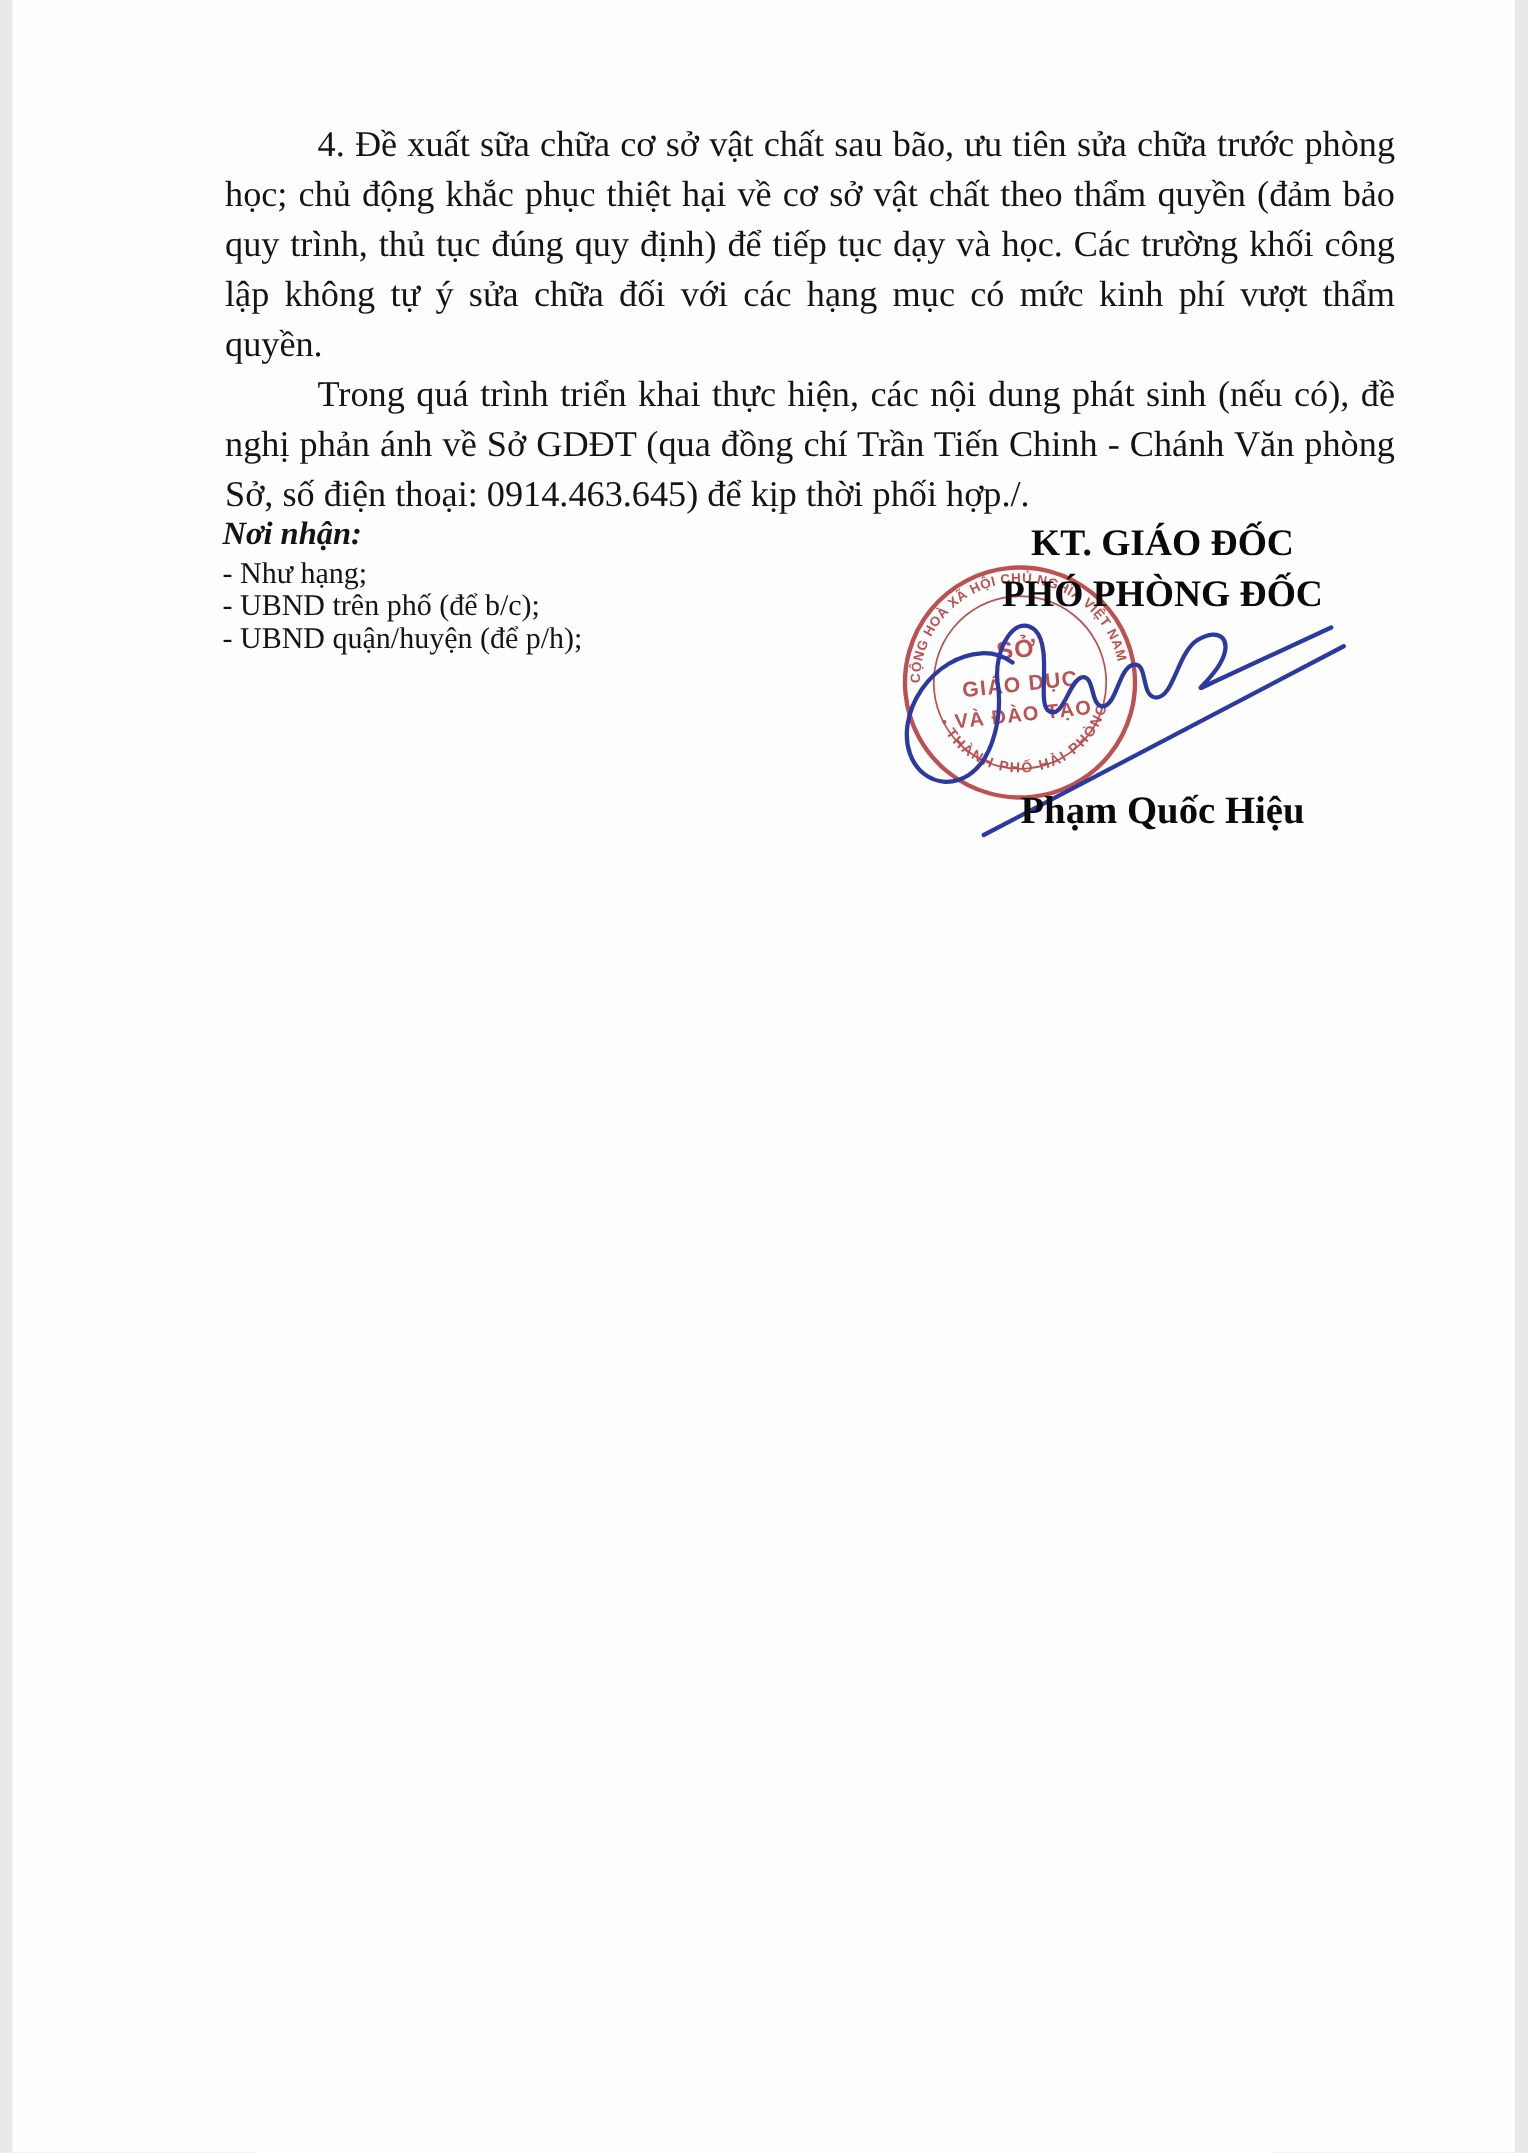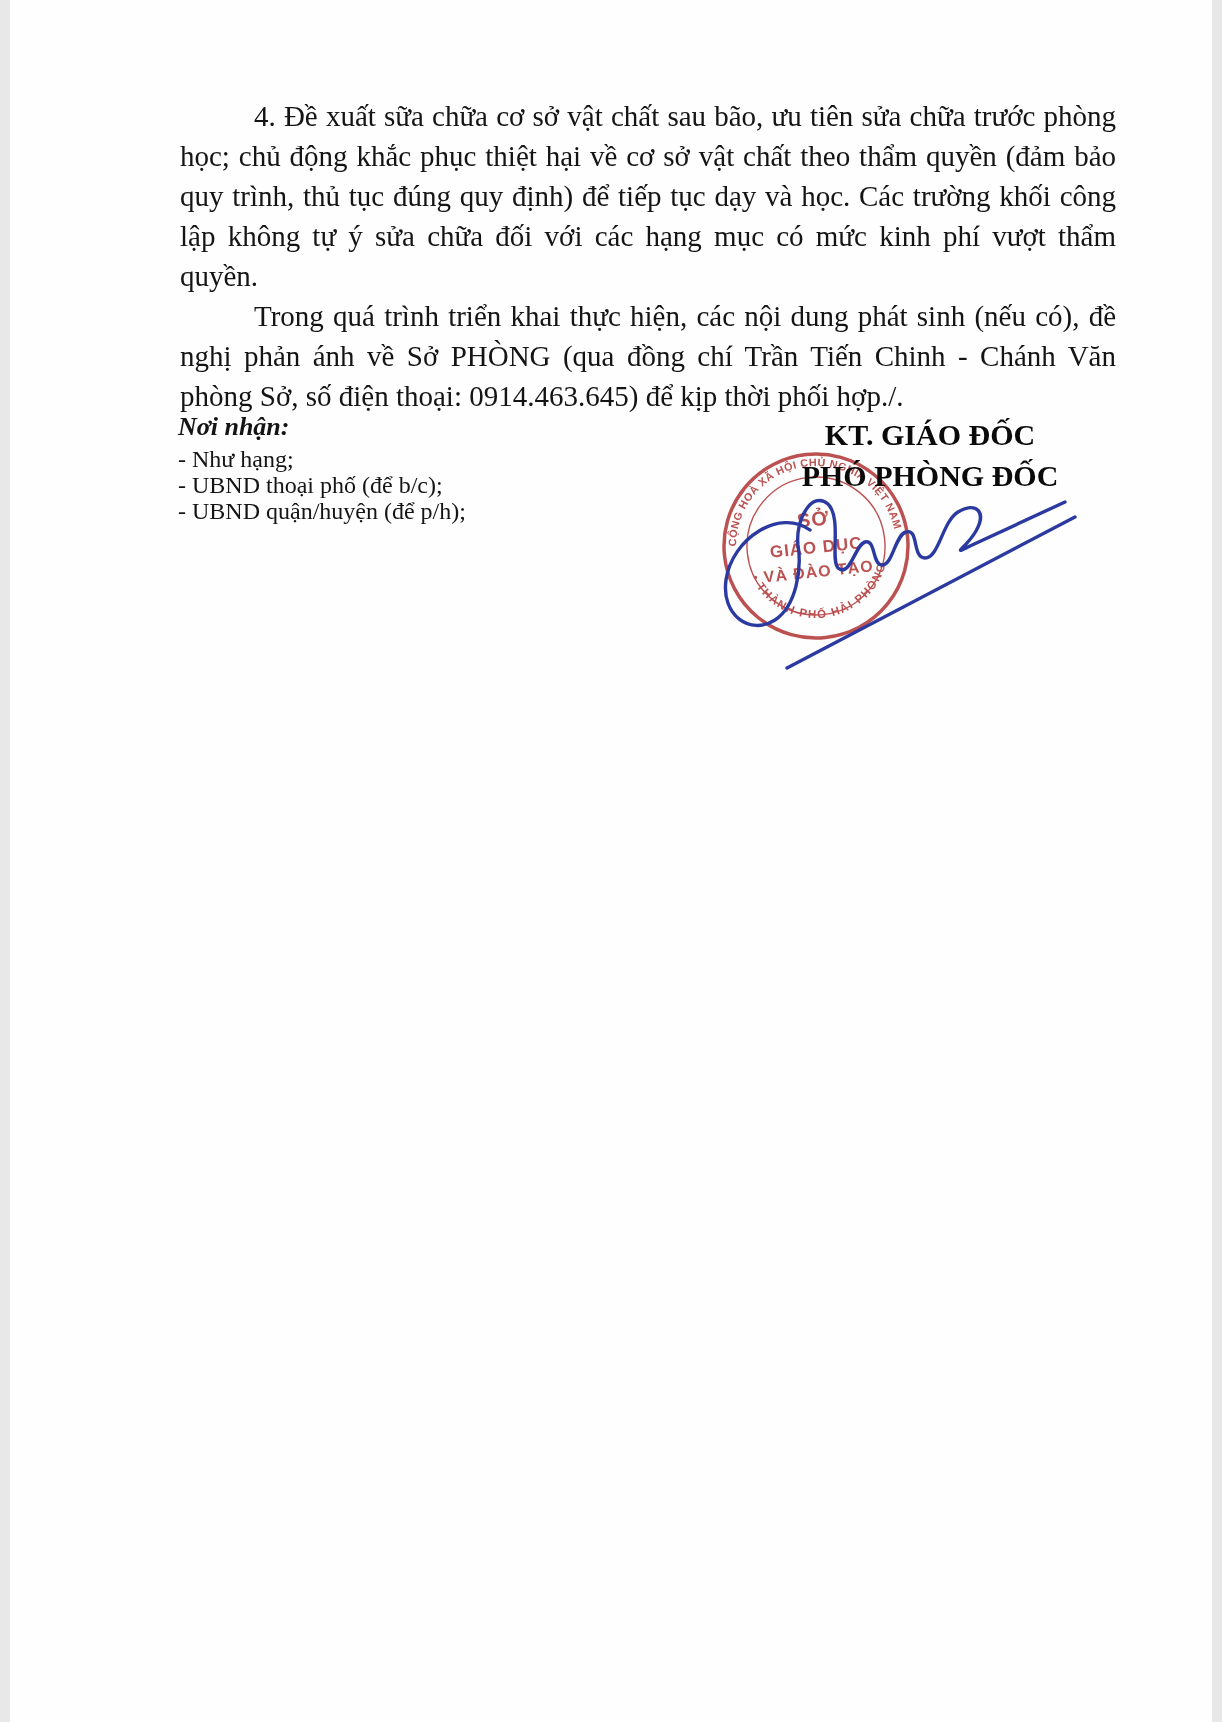--- a/index.html
+++ b/index.html
@@ -71,27 +71,27 @@
     z-index:2;
   }
 </style>
 </head>
 <body>
 
 <div class="page">
 
   <div class="body-text">
     <p>4. Đề xuất sữa chữa cơ sở vật chất sau bão, ưu tiên sửa chữa trước phòng học; chủ động khắc phục thiệt hại về cơ sở vật chất theo thẩm quyền (đảm bảo quy trình, thủ tục đúng quy định) để tiếp tục dạy và học. Các trường khối công lập không tự ý sửa chữa đối với các hạng mục có mức kinh phí vượt thẩm quyền.</p>
-    <p>Trong quá trình triển khai thực hiện, các nội dung phát sinh (nếu có), đề nghị phản ánh về Sở PHÒNG (qua đồng chí Trần Tiến Chinh - Chánh Văn phòng Sở, số điện thoại: 0914.463.645) để kịp thời phối hợp./.</p>
+    <p>Trong quá trình triển khai thực hiện, các nội dung phát sinh (nếu có), đề nghị phản ánh về Sở GDĐT (qua đồng chí Trần Tiến Chinh - Chánh Văn phòng Sở, số điện thoại: 0914.463.645) để kịp thời phối hợp./.</p>
   </div>
 
   <div class="recipients">
     <div class="recipients-heading">Nơi nhận:</div>
     <div class="recipients-item">- Như hạng;</div>
-    <div class="recipients-item">- UBND thoại phố (để b/c);</div>
+    <div class="recipients-item">- UBND trên phố (để b/c);</div>
     <div class="recipients-item">- UBND quận/huyện (để p/h);</div>
   </div>
 
   <div class="sign-block">
     <div class="sign-title">KT. GIÁO ĐỐC</div>
     <div class="sign-title">PHÓ PHÒNG ĐỐC</div>
   </div>
 
   <svg class="stamp" viewBox="0 0 200 200" xmlns="http://www.w3.org/2000/svg">
     <circle cx="100" cy="100" r="92" fill="none" stroke="#b23a3a" stroke-width="3.5"></circle>
@@ -122,14 +122,15 @@
            C 203 115, 205 85, 216 82
            C 229 78, 222 108, 235 108
            C 249 108, 252 72, 268 62
            C 286 51, 297 62, 286 81
            C 276 98, 260 106, 280 96
            L 375 52"></path>
       <path d="M 97 218 L 385 67"></path>
     </g>
   </svg>
 
+  <div class="signer-name">Phạm Quốc Hiệu</div>
 
 </div>
 
 </body></html>

